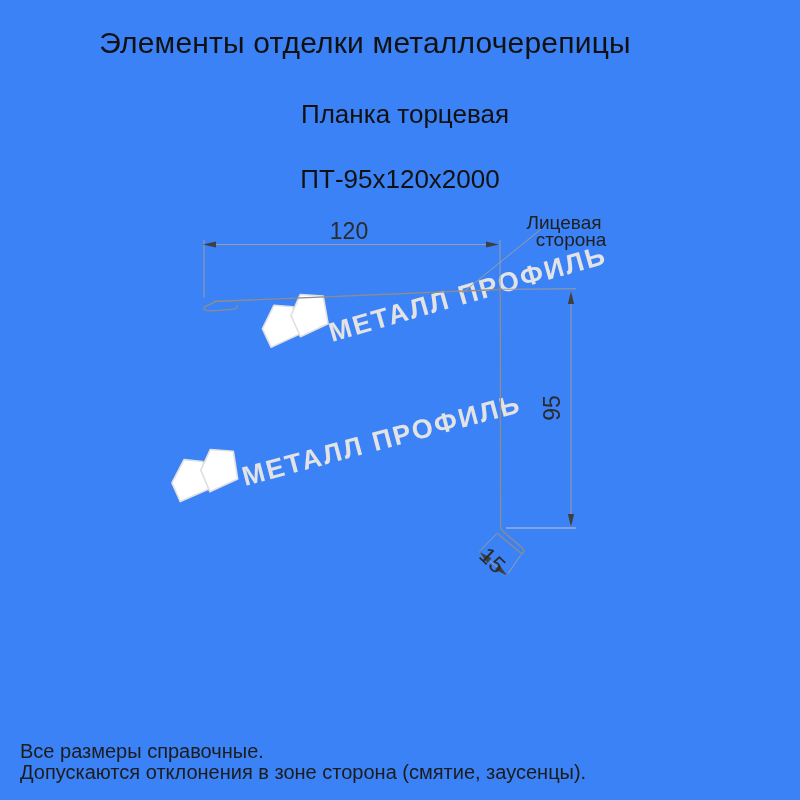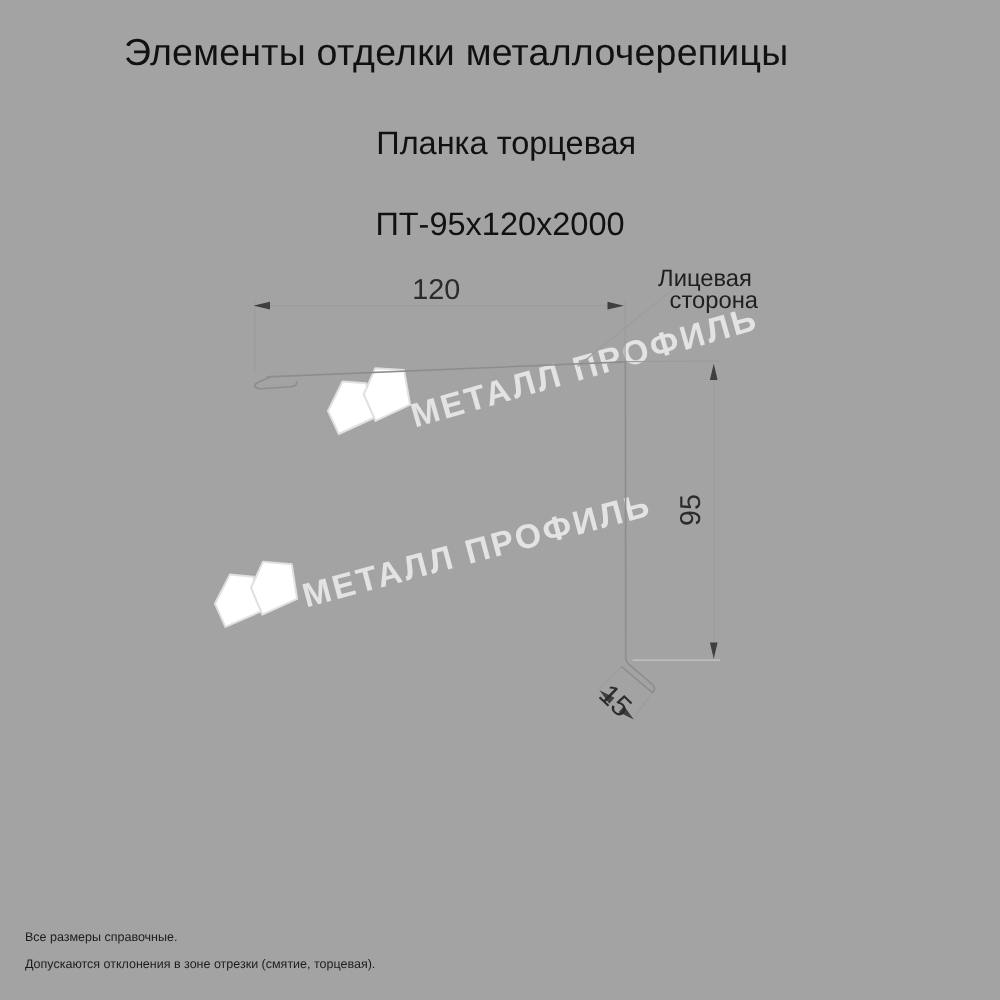--- a/index.html
+++ b/index.html
@@ -1,34 +1,34 @@
 <!DOCTYPE html>
 <html><head>
 <meta charset="utf-8">
 <style>
   html,body{margin:0;padding:0;background:#ffffff;}
   .page{
-    position:relative;width:800px;height:800px;background:#a3a3a3;overflow:hidden;
+    position:relative;width:800px;height:800px;background:#3b82f6;overflow:hidden;
     font-family:"Liberation Sans", sans-serif;color:#1a1a1a;
   }
   .title{
     position:absolute;top:26px;left:0;width:800px;text-align:center;
     font-size:30px;font-weight:400;letter-spacing:0.2px;color:#111;
     transform:translateX(-35px);
   }
   .subtitle1{
     position:absolute;top:99px;left:0;width:800px;text-align:center;
     font-size:26px;font-weight:400;color:#111;transform:translateX(5px);
   }
   .subtitle2{
     position:absolute;top:136px;left:0;width:800px;text-align:center;
     font-size:26px;font-weight:400;color:#111;margin-top:28px;
   }
   .drawing{position:absolute;top:0;left:0;}
-  .footer{position:absolute;left:20px;top:741px;font-size:10px;line-height:20.5px;color:#1c1c1c;}
+  .footer{position:absolute;left:20px;top:741px;font-size:20px;line-height:20.5px;color:#1c1c1c;}
 
   
   .wm-text{fill:#e3e3e3;font-family:"Liberation Sans",sans-serif;font-size:27px;font-weight:bold;letter-spacing:2px;}
   .wm-shape{fill:#ffffff;stroke:#e0e0e0;stroke-width:1.6;stroke-linejoin:round;}
   .profile{fill:none;stroke:#8d8d8d;stroke-width:1.3;stroke-linecap:round;stroke-linejoin:round;}
   .dimline{fill:none;stroke:#9d9d9d;stroke-width:1;}
   .dimlight{fill:none;stroke:#c6c6c6;stroke-width:1;}
   .arrow{fill:#3f3f3f;stroke:none;}
   .dimtext{fill:#2b2b2b;font-family:"Liberation Sans",sans-serif;font-size:23px;}
   .facetext{fill:#1f1f1f;font-family:"Liberation Sans",sans-serif;font-size:19px;}
@@ -92,16 +92,16 @@
     <text class="dimtext" x="487" y="566" text-anchor="middle" transform="rotate(44 487 566)">15</text>
 
     <g>
       <text class="facetext" x="564" y="229" text-anchor="middle">Лицевая</text>
       <text class="facetext" x="571" y="246" text-anchor="middle">сторона</text>
     </g>
   </svg>
 
   <div class="footer">
     <div>Все размеры справочные.</div>
-    <div>Допускаются отклонения в зоне отрезки (смятие, торцевая).</div>
+    <div>Допускаются отклонения в зоне сторона (смятие, заусенцы).</div>
   </div>
 
 </div>
 
 </body></html>

